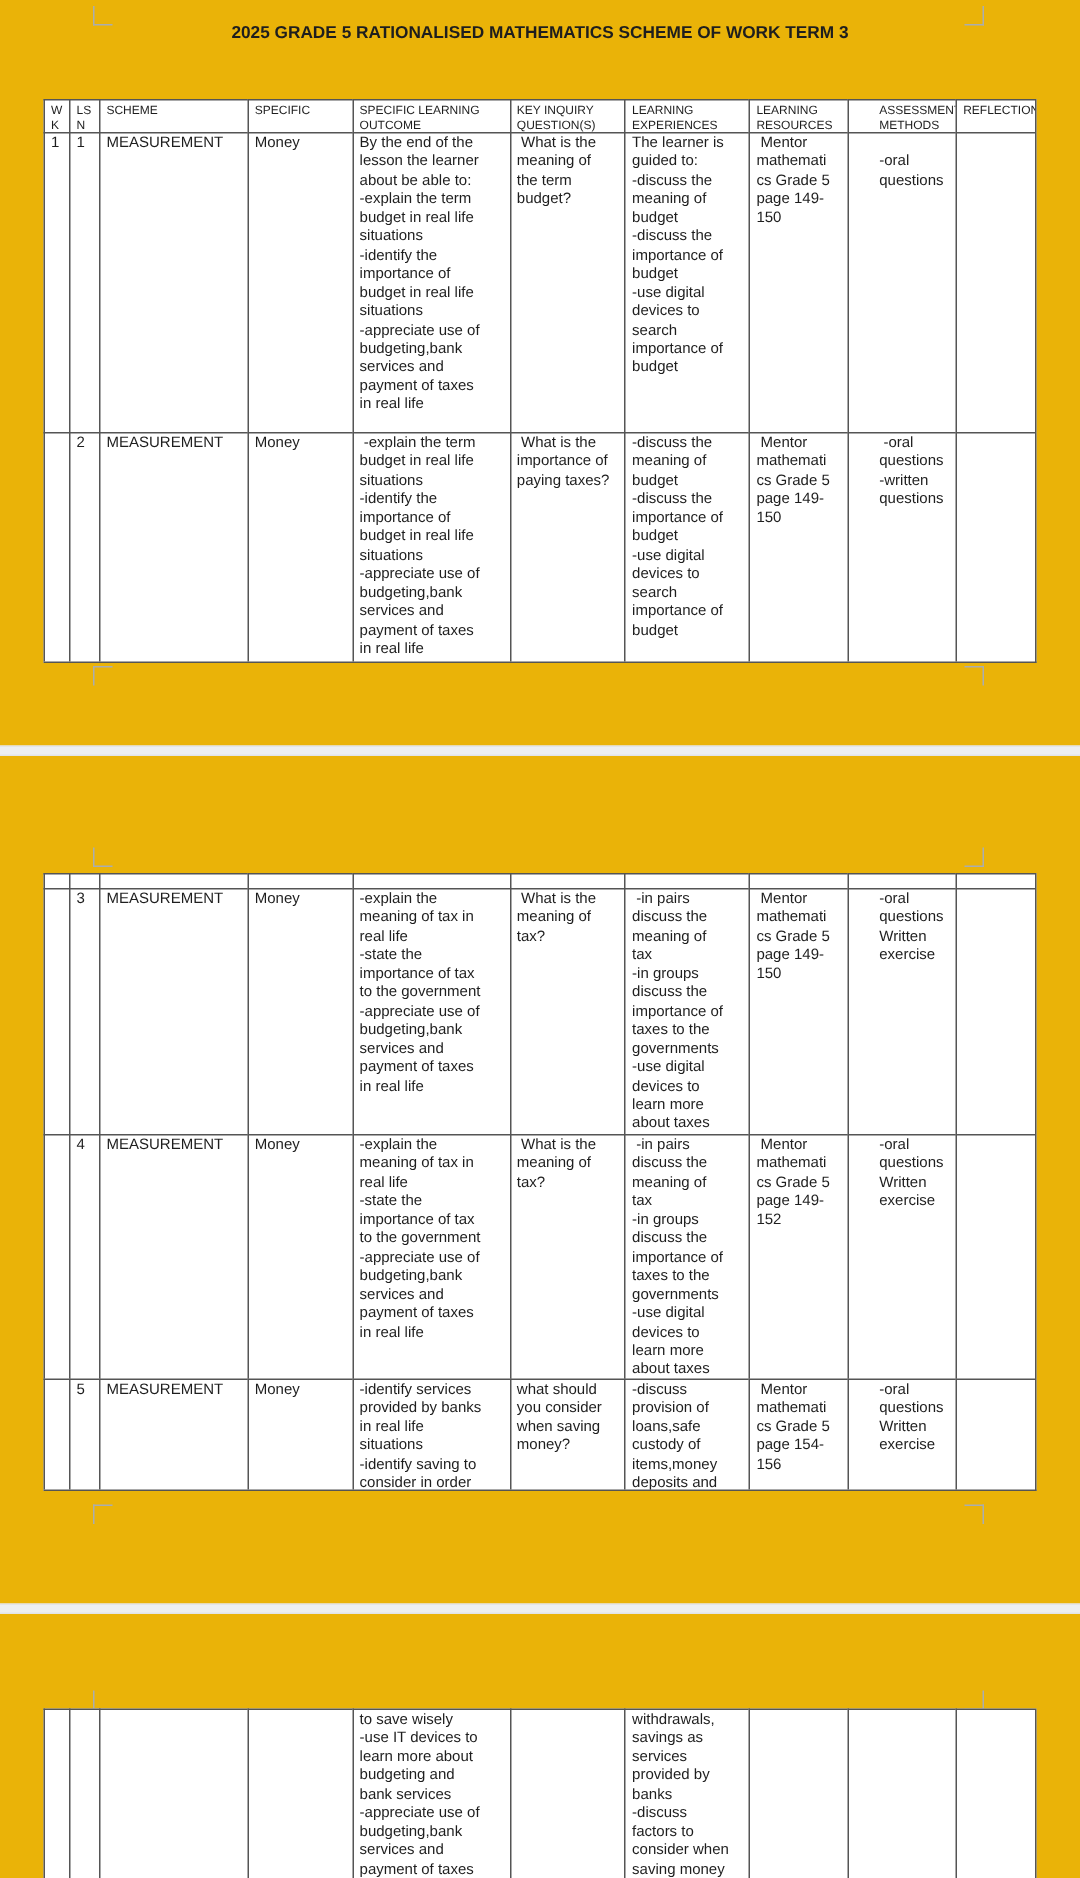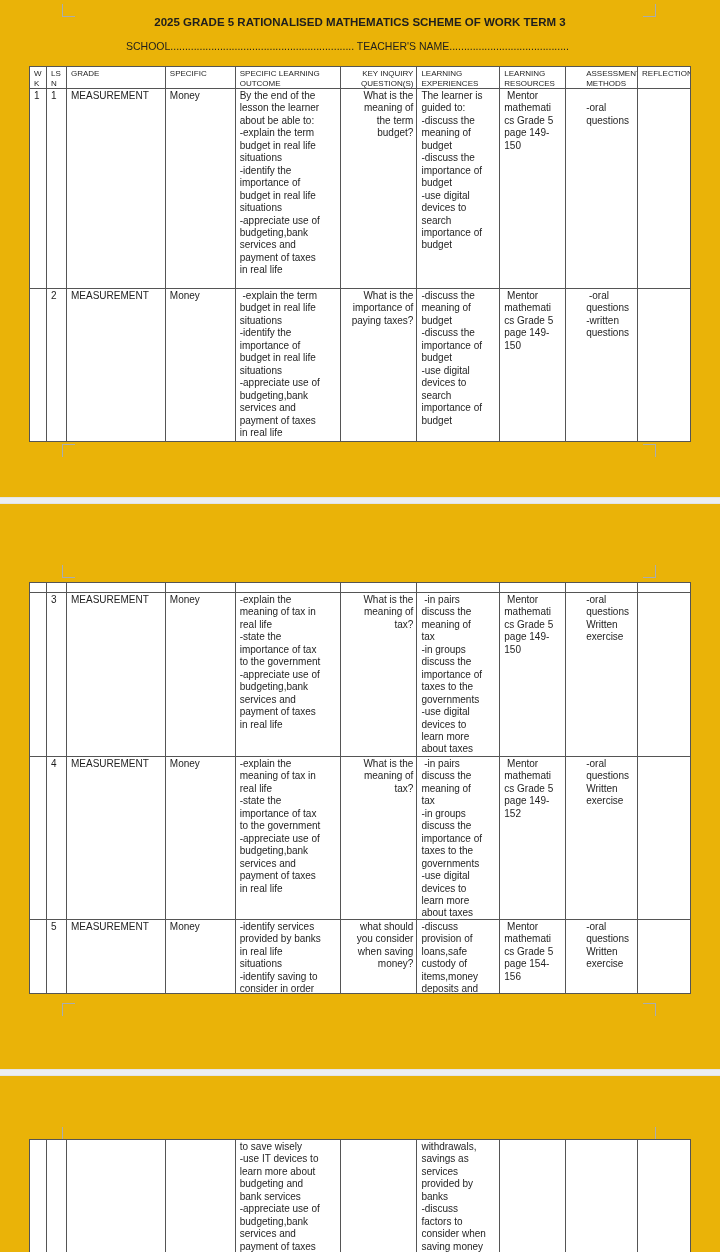--- a/index.html
+++ b/index.html
@@ -15,21 +15,21 @@
          font-size:11.5px;font-weight:700;letter-spacing:0;}
   .school{position:absolute;top:40px;left:126px;font-size:10.5px;font-weight:400;white-space:pre;}
   .tbl{position:absolute;left:29px;width:662px;border-right:1px solid #555;border-bottom:1px solid #555;box-sizing:border-box;background:#fff;}
   .tbl.nobot{border-bottom:none;}
   .row{display:flex;box-sizing:border-box;}
   .cell{border-left:1px solid #555;border-top:1px solid #555;box-sizing:border-box;
         font-size:10px;line-height:12.45px;padding:1px 3px 0 4px;white-space:pre-wrap;
         overflow:hidden;color:#1e1e1e;}
   .hdr .cell{font-size:8px;line-height:9.6px;padding-top:2px;}
   .c0{width:17px;} .c1{width:20px;} .c2{width:99px;} .c3{width:70px;} .c4{width:105px;}
-  .c5{width:77px;text-align:right;} .c6{width:83px;} .c7{width:66px;} .c8{width:72px;padding-left:20px;} .c9{width:53px;}
+  .c5{width:77px;} .c6{width:83px;} .c7{width:66px;} .c8{width:72px;padding-left:20px;} .c9{width:53px;}
   .h22{height:22px;} .h200{height:200px;} .h153{height:153px;} .h10{height:10px;}
   .h164{height:164px;} .h163{height:163px;} .h74{height:74px;} .h160{height:160px;}
 </style>
 </head>
 <body>
 
 <div class="canvas">
 
   <div class="band band1"></div>
   <div class="band band2"></div>
@@ -39,29 +39,28 @@
   <div class="mk vl ht" style="top:444px;left:62px;"></div>
   <div class="mk vr ht" style="top:444px;left:643px;"></div>
   <div class="mk vl hb" style="top:565px;left:62px;"></div>
   <div class="mk vr hb" style="top:565px;left:643px;"></div>
   <div class="mk vl ht" style="top:1003px;left:62px;"></div>
   <div class="mk vr ht" style="top:1003px;left:643px;"></div>
   <div class="mk vl hb" style="top:1127px;left:62px;"></div>
   <div class="mk vr hb" style="top:1127px;left:643px;"></div>
 
   <div class="title">2025 GRADE 5 RATIONALISED MATHEMATICS SCHEME OF WORK TERM 3</div>
-  <div class="school">SCHOOL............................................................... TEACHER'S NAME.........................................</div>
 
   <div class="tbl" style="top:66px;">
     <div class="row hdr h22">
       <div class="cell c0">W
 K</div>
       <div class="cell c1">LS
 N</div>
-      <div class="cell c2">GRADE</div>
+      <div class="cell c2">SCHEME</div>
       <div class="cell c3">SPECIFIC</div>
       <div class="cell c4">SPECIFIC LEARNING
 OUTCOME</div>
       <div class="cell c5">KEY INQUIRY
 QUESTION(S)</div>
       <div class="cell c6">LEARNING
 EXPERIENCES</div>
       <div class="cell c7">LEARNING
 RESOURCES</div>
       <div class="cell c8">ASSESSMENT

